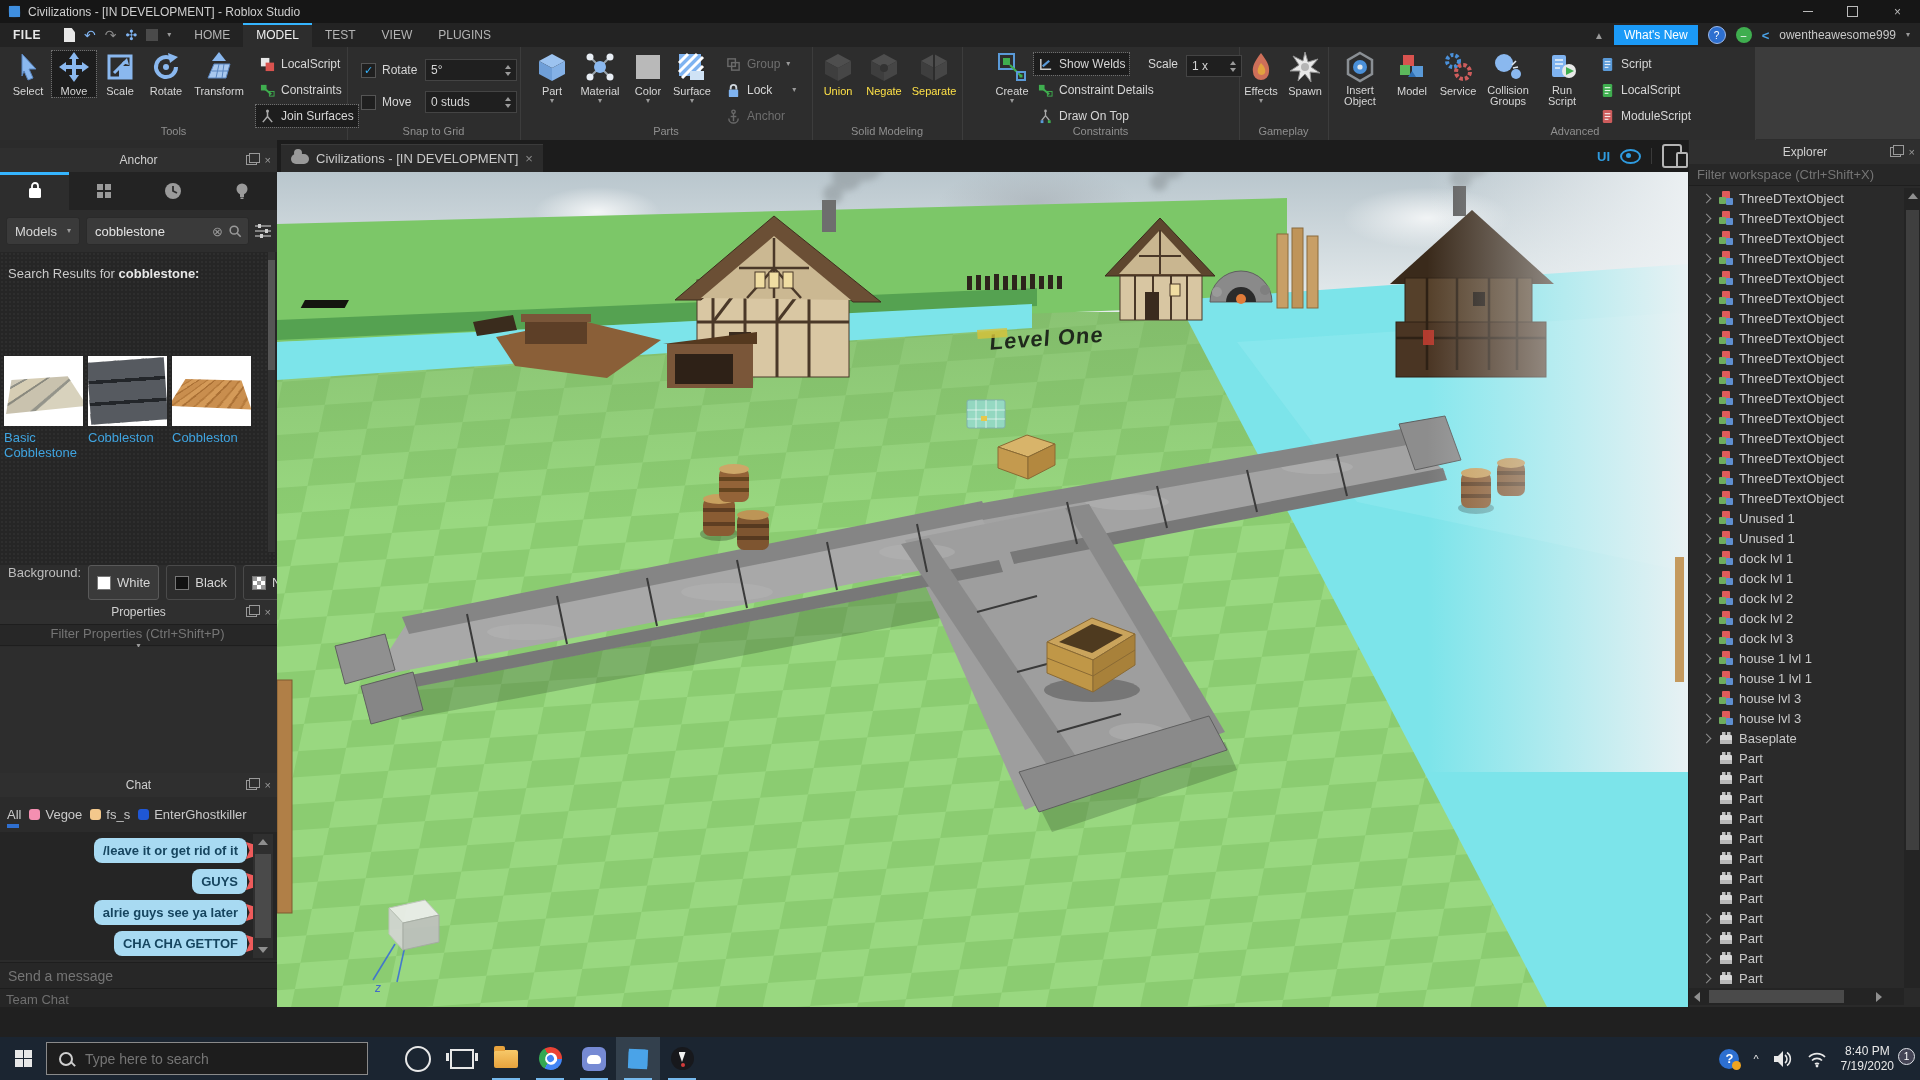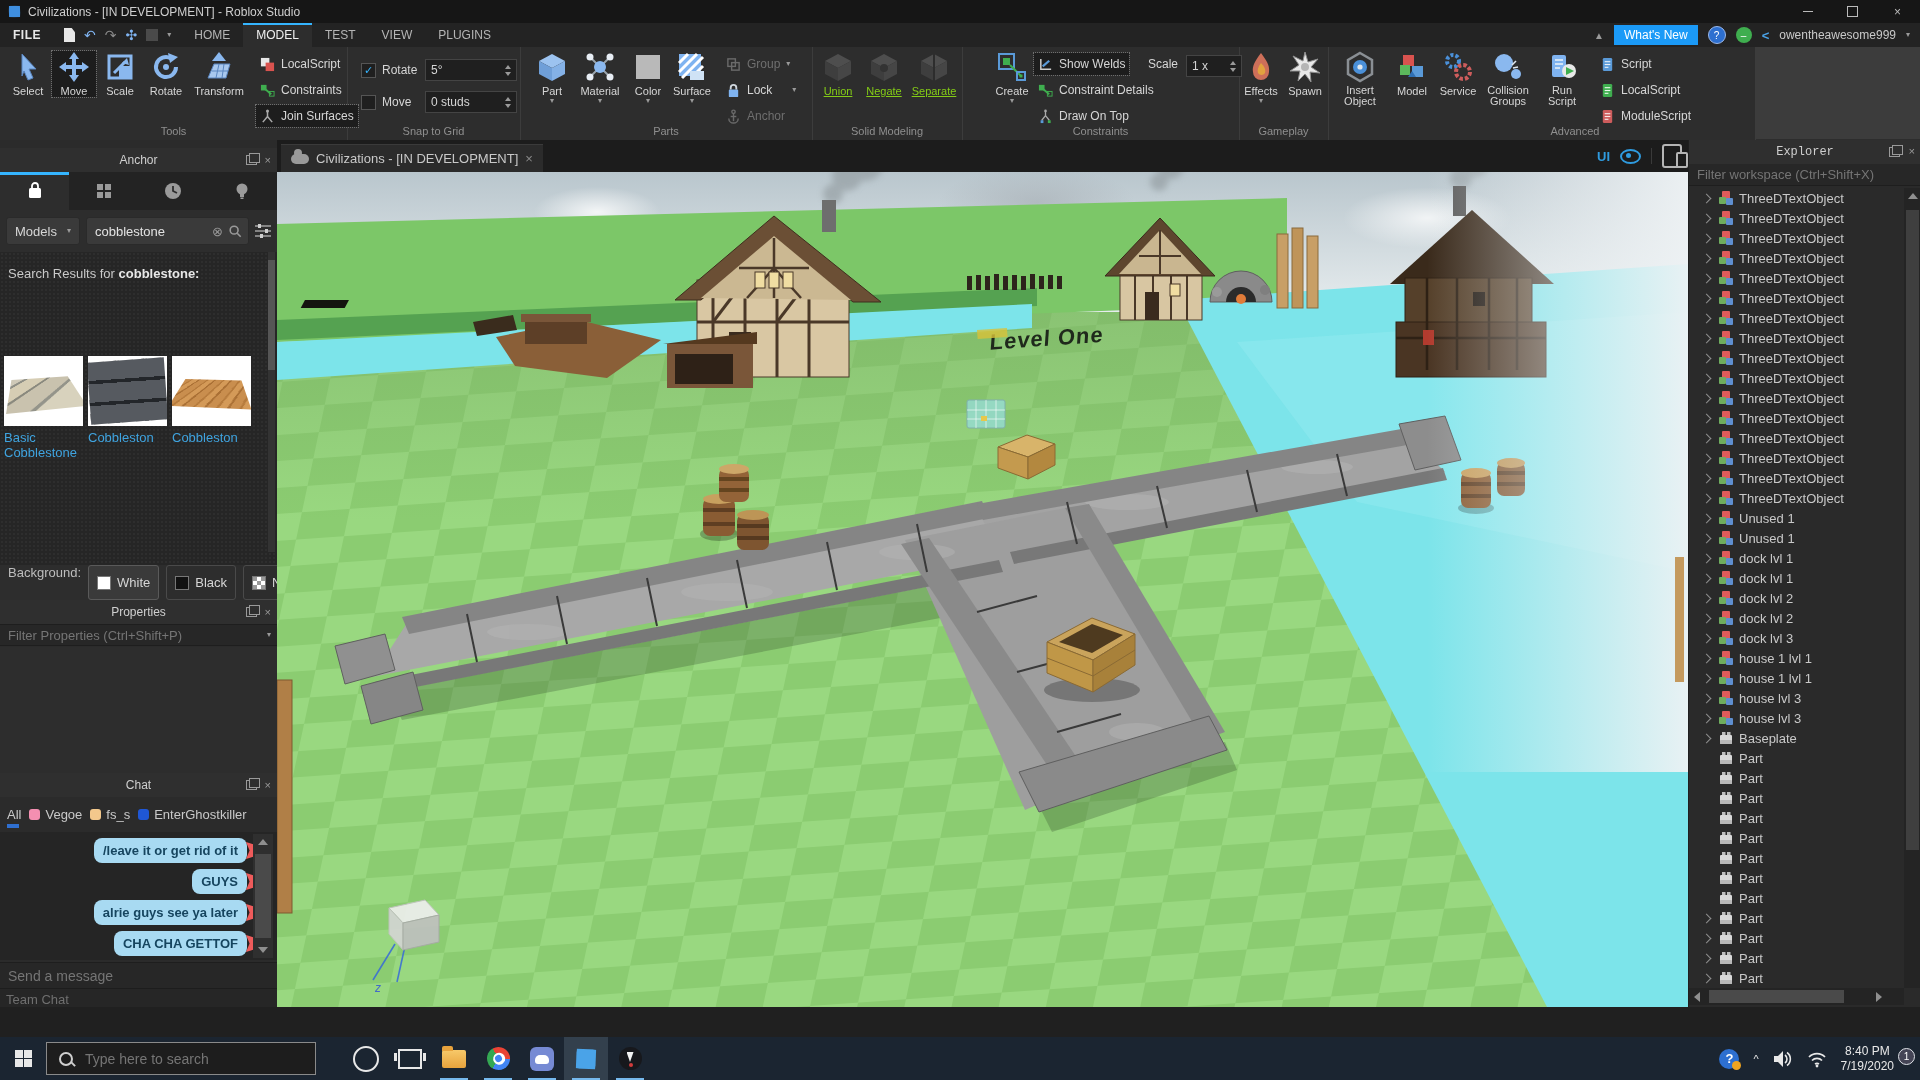--- a/index.html
+++ b/index.html
@@ -32,21 +32,21 @@
   .username{color:#c9c9c9;}
   
   #ribbon{left:0;top:47px;width:1920px;height:93px;background:#2d2d2d;border-bottom:1px solid #1c1c1c;font-size:12px;}
   .rgroup{position:absolute;top:0;height:93px;border-right:1px solid #3c3c3c;}
   .glabel{position:absolute;bottom:3px;left:0;right:0;text-align:center;color:#8f8f8f;font-size:11px;}
   .rbtn{position:absolute;top:4px;display:flex;flex-direction:column;align-items:center;width:44px;color:#d6d6d6;}
   .rbtn svg{width:32px;height:32px;margin-bottom:2px;}
   .rbtn .rlbl{font-size:11px;white-space:nowrap;}
   .rbtn .rlbl2{font-size:11px;line-height:11px;text-align:center;}
   .rbtn.active{background:#1d1d1d;outline:1px dotted #6f6f6f;}
-  .rbtn.disabled{color:#84cc16;text-decoration:underline;}
+  .rbtn.disabled{color:#fde047;}
   .caret{font-size:8px;color:#9a9a9a;line-height:8px;}
   .trow{position:absolute;display:flex;align-items:center;gap:6px;color:#d6d6d6;font-size:12px;white-space:nowrap;height:22px;padding:0 4px;}
   .trow.boxed{background:#1d1d1d;outline:1px dotted #6f6f6f;}
   .trow.disabled{color:#6f6f6f;}
   .trow svg{width:15px;height:15px;}
   .cb{width:13px;height:13px;background:#1f1f1f;border:1px solid #555;display:flex;align-items:center;justify-content:center;color:#35b5ff;font-size:11px;}
   .spinbox{background:#1f1f1f;border:1px solid #444;color:#d6d6d6;height:20px;display:flex;align-items:center;padding:0 5px;font-size:12px;}
   .spinner{display:flex;flex-direction:column;justify-content:center;gap:3px;margin-left:auto;padding-left:8px;}
   .spinner i{width:0;height:0;border-left:3px solid transparent;border-right:3px solid transparent;}
   .spinner i.up{border-bottom:4px solid #9a9a9a;}
@@ -80,21 +80,21 @@
   .thumb-label{margin-top:4px;font-size:13px;color:#3fa4e0;height:30px;overflow:hidden;line-height:15px;}
   .tb-scroll{position:absolute;right:2px;top:112px;width:7px;height:300px;background:#333;}
   .tb-scroll i{position:absolute;left:0;right:0;top:8px;height:110px;background:#555;}
   .bgrow{position:absolute;left:0;top:425px;right:0;height:35px;background:#2d2d2d;display:flex;gap:7px;padding:0 8px;box-sizing:border-box;font-size:13px;color:#bdbdbd;}
   .bgbtn{display:flex;align-items:center;gap:6px;border:1px solid #4a4a4a;border-radius:3px;padding:3px 8px;color:#d6d6d6;}
   .bgbtn.sel{background:#3a3a3a;border-color:#5a5a5a;}
   .swatch{width:12px;height:12px;border:1px solid #777;}
   .sw-white{background:#fff;}
   .sw-black{background:#111;}
   .sw-none{background:repeating-conic-gradient(#fff 0 25%,#999 0 50%);background-size:8px 8px;}
-  .filterrow{position:absolute;left:0;top:484px;right:0;height:22px;background:#272727;border-top:1px solid #1e1e1e;border-bottom:1px solid #1e1e1e;display:flex;align-items:center;padding:0 6px;box-sizing:border-box;}
+  .filterrow{position:absolute;left:0;top:484px;right:0;height:22px;background:#272727;border-top:1px solid #1e1e1e;border-bottom:1px solid #1e1e1e;display:flex;align-items:center;padding:0 6px;box-sizing:border-box;flex-direction:column;}
   .filterrow input{flex:1;background:transparent;border:0;outline:0;color:#9a9a9a;font-size:13px;font-family:"Liberation Sans",sans-serif;}
   .props-body{position:absolute;left:0;top:507px;right:0;height:266px;background:#2d2d2d;}
   
   .chat-tabs{position:absolute;left:0;top:657px;right:0;height:35px;background:#2b2b2b;display:flex;align-items:center;gap:8px;padding:0 7px;box-sizing:border-box;font-size:13px;color:#c9c9c9;}
   .chat-tab{display:flex;align-items:center;gap:5px;position:relative;height:100%;}
   .chat-tab .dot{width:11px;height:11px;border-radius:3px;}
   .chat-tab.current:after{content:"";position:absolute;left:0;right:2px;bottom:4px;height:4px;background:#2f6fd0;}
   .chat-msgs{position:absolute;left:0;top:692px;right:0;height:128px;background:#252525;}
   .bubble-row{position:absolute;right:30px;display:flex;justify-content:flex-end;width:230px;}
   .bubble{background:#a8daf2;color:#16455f;font-size:13px;font-weight:bold;padding:5px 9px;border-radius:8px;position:relative;white-space:nowrap;}
@@ -146,21 +146,21 @@
   .exp-hscroll{position:absolute;left:0;right:17px;top:848px;height:17px;background:#242424;display:flex;align-items:center;}
   .exp-hscroll .thumbh{position:absolute;left:20px;right:60px;top:2px;bottom:2px;background:#4a4a4a;}
   .tri-l{width:0;height:0;border-top:5px solid transparent;border-bottom:5px solid transparent;border-right:6px solid #8f8f8f;margin-left:5px;}
   .tri-r{width:0;height:0;border-top:5px solid transparent;border-bottom:5px solid transparent;border-left:6px solid #8f8f8f;position:absolute;right:22px;}
   
   #bottomstrip{left:0;top:1007px;width:1920px;height:30px;background:#202020;}
   #taskbar{left:0;top:1037px;width:1920px;height:43px;background:#1b2531;display:flex;align-items:center;}
   .startbtn{width:46px;height:100%;display:flex;align-items:center;justify-content:center;}
   .winlogo{width:17px;height:17px;display:grid;grid-template-columns:8px 8px;grid-template-rows:8px 8px;gap:1px;}
   .winlogo i{background:#e8e8e8;}
-  .tsearch{width:270px;height:33px;background:#1d1d1d;border:1px solid #8a8a8a;display:flex;align-items:center;gap:10px;padding:0 12px;box-sizing:border-box;}
+  .tsearch{width:322px;height:33px;background:#1d1d1d;border:1px solid #8a8a8a;display:flex;align-items:center;gap:10px;padding:0 12px;box-sizing:border-box;}
   .tsearch input{flex:1;background:transparent;border:0;outline:0;color:#dedede;font-size:14px;font-family:"Liberation Sans",sans-serif;}
   .mag{width:10px;height:10px;border:2px solid #cfcfcf;border-radius:50%;position:relative;flex:none;}
   .mag:before{content:"";position:absolute;left:9px;top:9px;width:6px;height:2px;background:#cfcfcf;transform:rotate(45deg);}
   .ticon{width:44px;height:43px;display:flex;align-items:center;justify-content:center;position:relative;}
   .ticon.running:after{content:"";position:absolute;left:8px;right:8px;bottom:0;height:2px;background:#76b9ed;}
   .ticon.activeapp{background:#33404d;}
   .cortana{width:22px;height:22px;border:2px solid #e8e8e8;border-radius:50%;}
   .taskview{width:20px;height:16px;border:2px solid #e8e8e8;position:relative;}
   .taskview:before{content:"";position:absolute;left:-6px;top:2px;width:3px;height:8px;background:#e8e8e8;}
   .taskview:after{content:"";position:absolute;right:-6px;top:2px;width:3px;height:8px;background:#e8e8e8;}
@@ -1044,21 +1044,21 @@
         <polygon points="112,736 148,728 162,743 126,751" fill="#efefef" stroke="#c2c2c2"></polygon>
         <polygon points="112,736 126,751 126,778 112,762" fill="#d5d5d5" stroke="#c2c2c2"></polygon>
         <polygon points="126,751 162,743 162,770 126,778" fill="#c0c0c0" stroke="#a8a8a8"></polygon>
         <text x="98" y="820" font-family="Liberation Sans, sans-serif" font-size="12" font-style="italic" fill="#3b5fd0">z</text>
       </g>
     </svg>
   </div>
 </div>
 
 <div class="abs" id="explorer">
-  <div class="phead" style="top:0;font-family:Liberation Mono, monospace;">
+  <div class="phead" style="top:0;">
     <span>Explorer</span>
     <span class="hicons">
         <span class="float-ico"></span>
         <span>×</span>
       </span>
   </div>
   <div class="exp-filter">
     <input placeholder="Filter workspace (Ctrl+Shift+X)" style="">
   </div>
   <div id="explorer-list">

